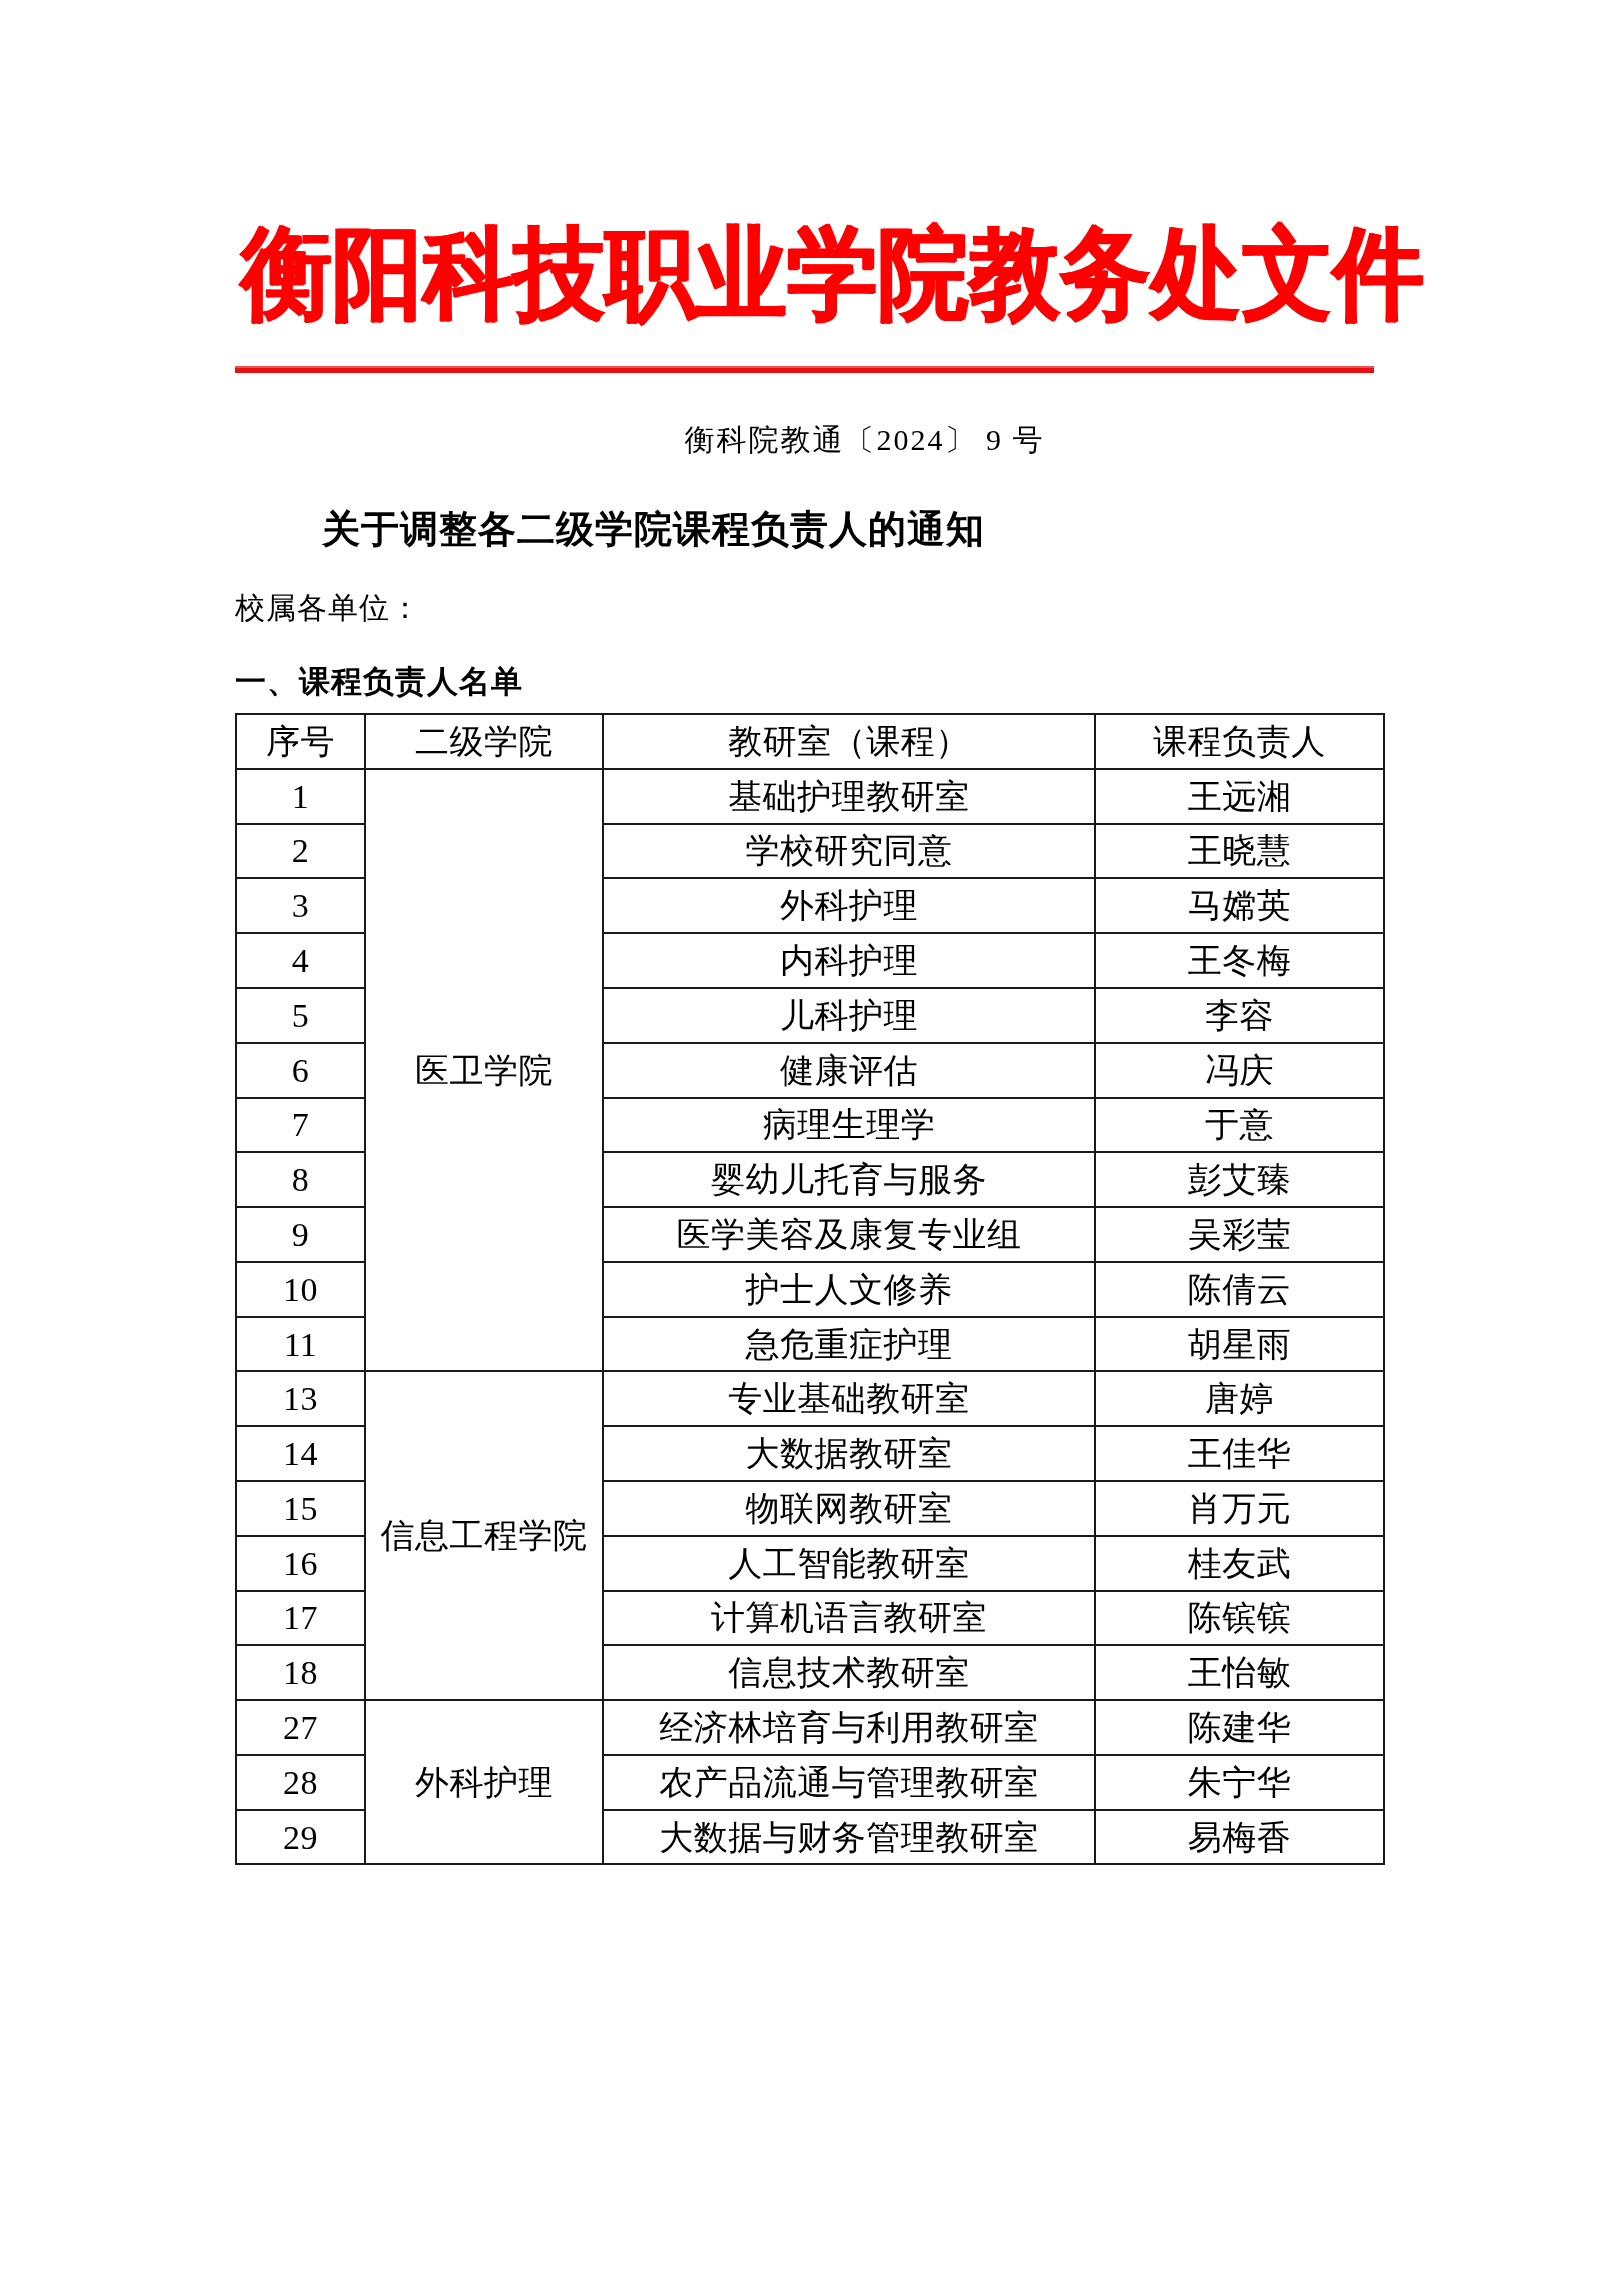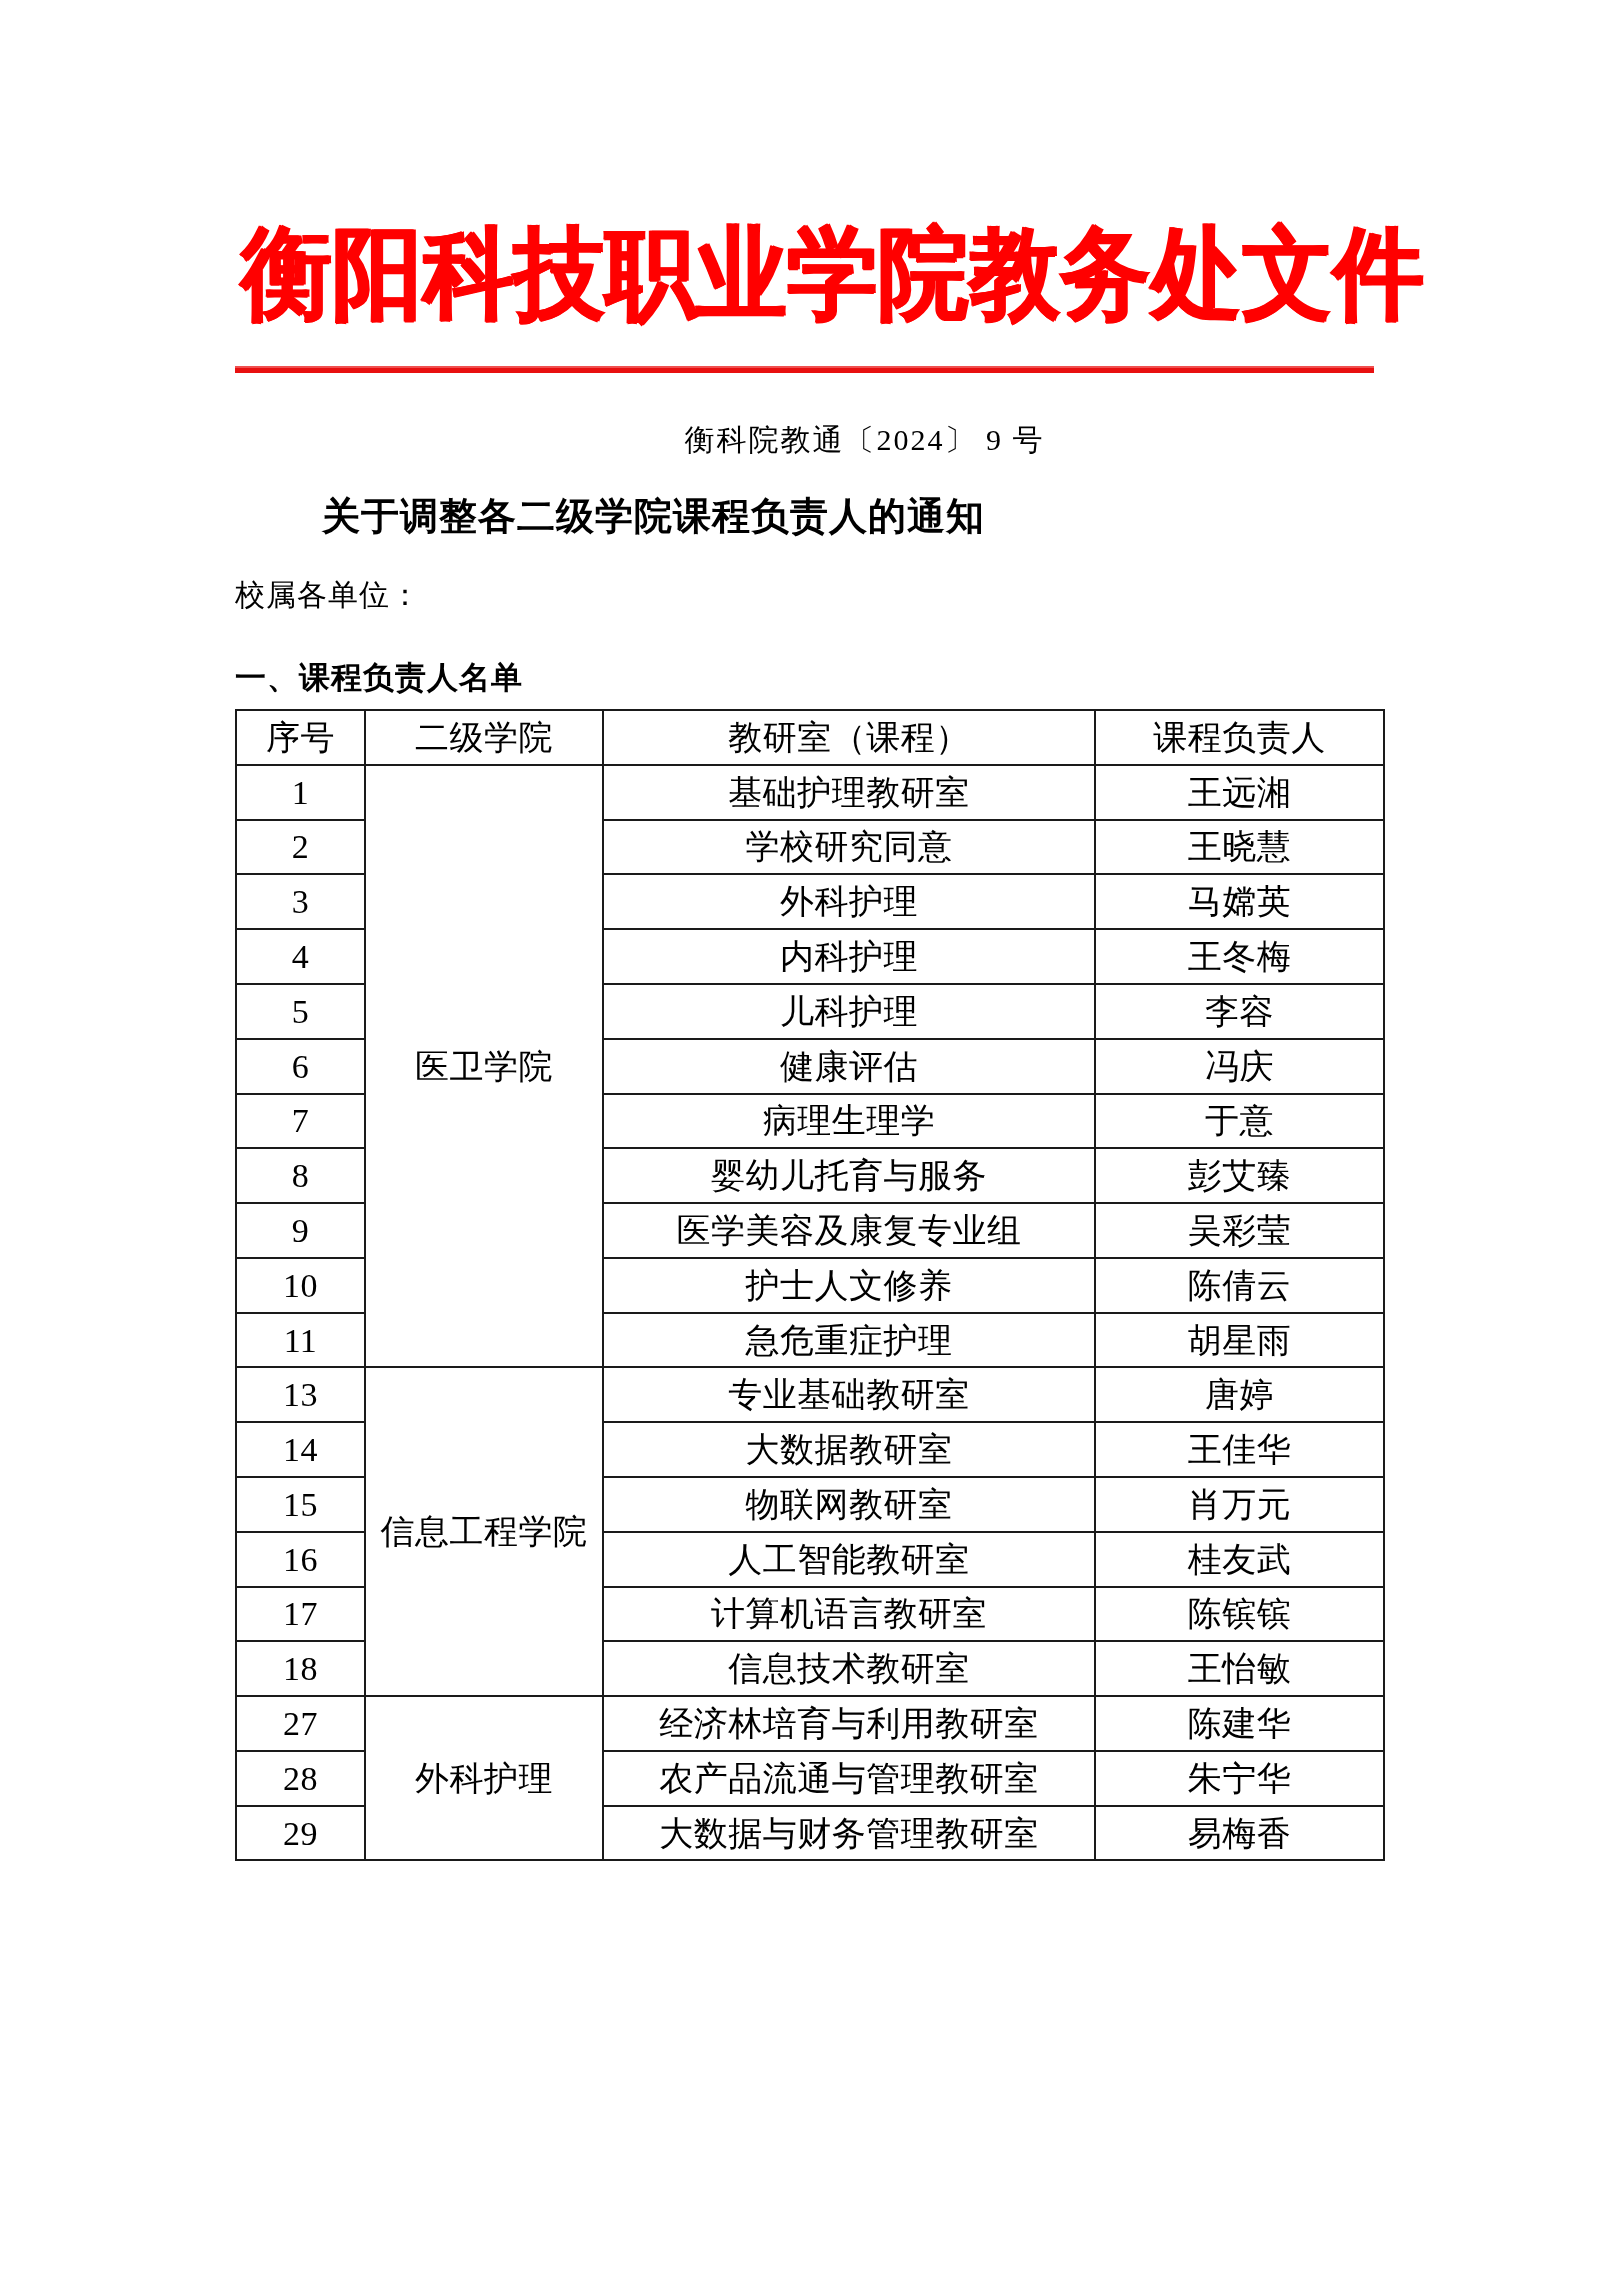--- a/index.html
+++ b/index.html
@@ -62,21 +62,21 @@
   }
   .docnum {
     font-size: 30px;
     letter-spacing: 2px;
     font-family: "Liberation Serif", "DejaVu Serif", serif;
     text-align: right;
   }
 
   
   .doc-heading {
-    margin-top: 30px;
+    margin-top: 43px;
     text-align: center;
     font-family: "DejaVu Sans", "Liberation Sans", sans-serif;
     font-weight: bold;
     font-size: 38px;
     letter-spacing: 1px;
     white-space: nowrap;
   }
 
   
   .salutation {
@@ -88,21 +88,21 @@
   .body-para {
     margin-top: 17.6px;
     font-size: 30px;
     line-height: 1.78;
     letter-spacing: 0.5px;
     text-align: justify;
   }
   .body-para .indent { display: inline-block; width: 61px; }
 
   .section-heading {
-    margin-top: 40px;
+    margin-top: 31px;
     font-family: "DejaVu Sans", "Liberation Sans", sans-serif;
     font-weight: bold;
     font-size: 31px;
     letter-spacing: 1px;
   }
 
   
   table.roster {
     margin-top: 10px;
     border-collapse: collapse;

